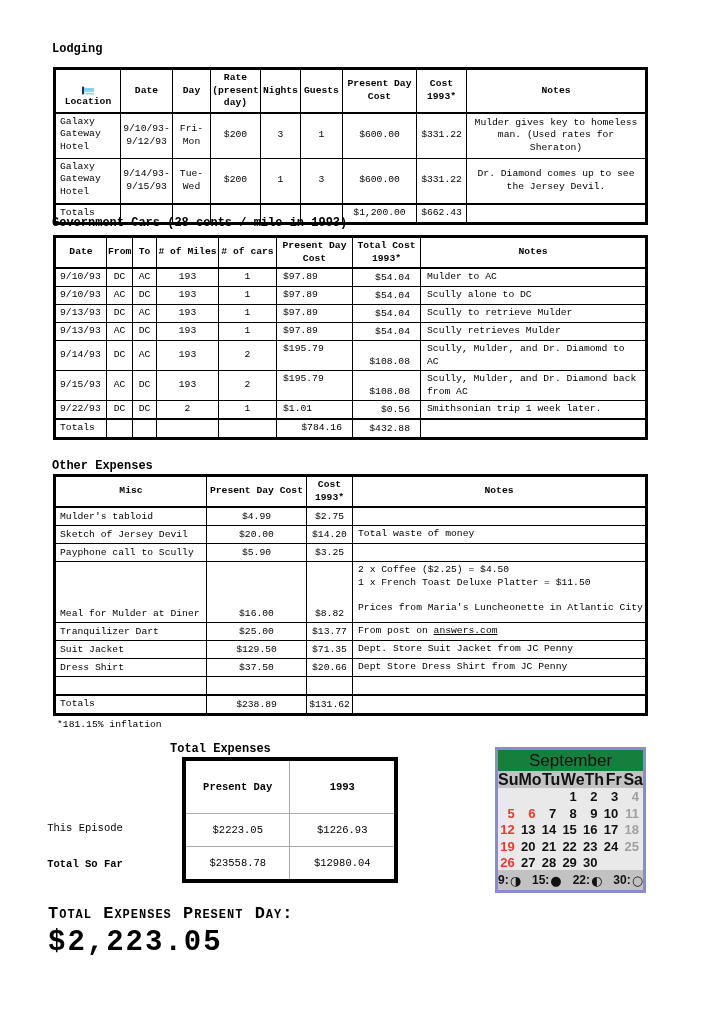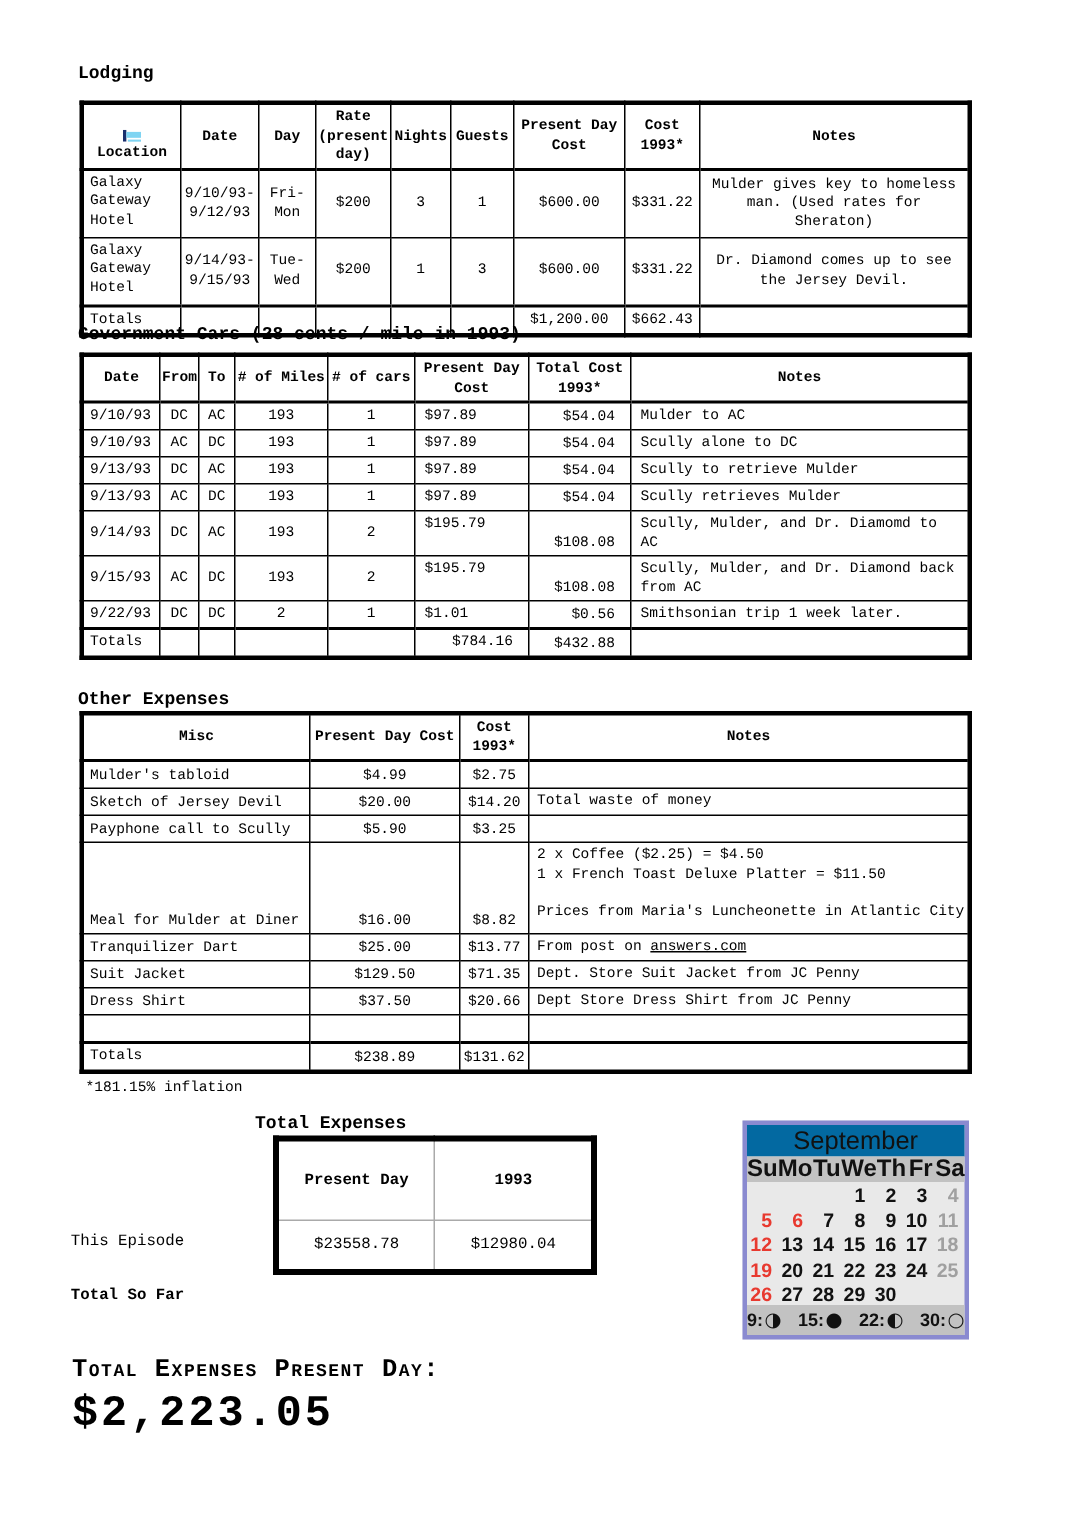--- a/index.html
+++ b/index.html
@@ -54,21 +54,21 @@
   .te-row-label { position:absolute; width:160px; text-align:center; font-size:10.5px; }
   #te-label-1 { left:5px; top:822px; }
   #te-label-2 { left:5px; top:858px; font-weight:bold; }
 
   
   .calendar {
     position:absolute; left:495px; top:747px; width:151px; height:146px;
     box-sizing:border-box; border:3px solid #8a8ad0; background:#e9e9e9;
     font-family:"Liberation Sans", sans-serif; color:#111;
   }
-  .cal-title { height:21px; line-height:21px; text-align:center; font-size:17px; background:#0369a1; }
+  .cal-title { height:21px; line-height:21px; text-align:center; font-size:17px; background:#15803d; }
   .cal-dow { display:grid; grid-template-columns:repeat(7,1fr); background:#c2c2c2; height:17px; }
   .cal-dow span { font-size:16px; font-weight:bold; text-align:center; line-height:17px; }
   .cal-grid { display:grid; grid-template-columns:repeat(7,1fr); grid-auto-rows:16.5px; padding-top:1px; }
   .cal-grid span { font-size:13px; font-weight:bold; text-align:right; padding-right:4px; line-height:16.5px; }
   .cal-grid span.red { color:#e8392f; }
   .cal-grid span.gray { color:#a0a0a0; }
   .cal-moons { position:absolute; bottom:0; left:0; right:0; height:20px; background:#c2c2c2;
     display:flex; align-items:center; justify-content:center; gap:11px; }
   .moon { font-size:12px; font-weight:bold; display:inline-flex; align-items:center; }
   .moon .glyph { font-family:"DejaVu Sans", sans-serif; font-size:13px; font-weight:normal; margin-left:1px; }
@@ -374,20 +374,24 @@
         <col style="width:104px">
         <col style="width:104px">
       </colgroup>
     <thead>
       <tr>
         <th>Present Day</th>
         <th>1993</th>
       </tr>
     </thead>
     <tbody>
+      <tr>
+        <td>$2223.05</td>
+        <td>$1226.93</td>
+      </tr>
       <tr>
         <td>$23558.78</td>
         <td>$12980.04</td>
       </tr>
     </tbody>
   </table>
 
   <div class="calendar">
     <div class="cal-title">September</div>
     <div class="cal-dow">

